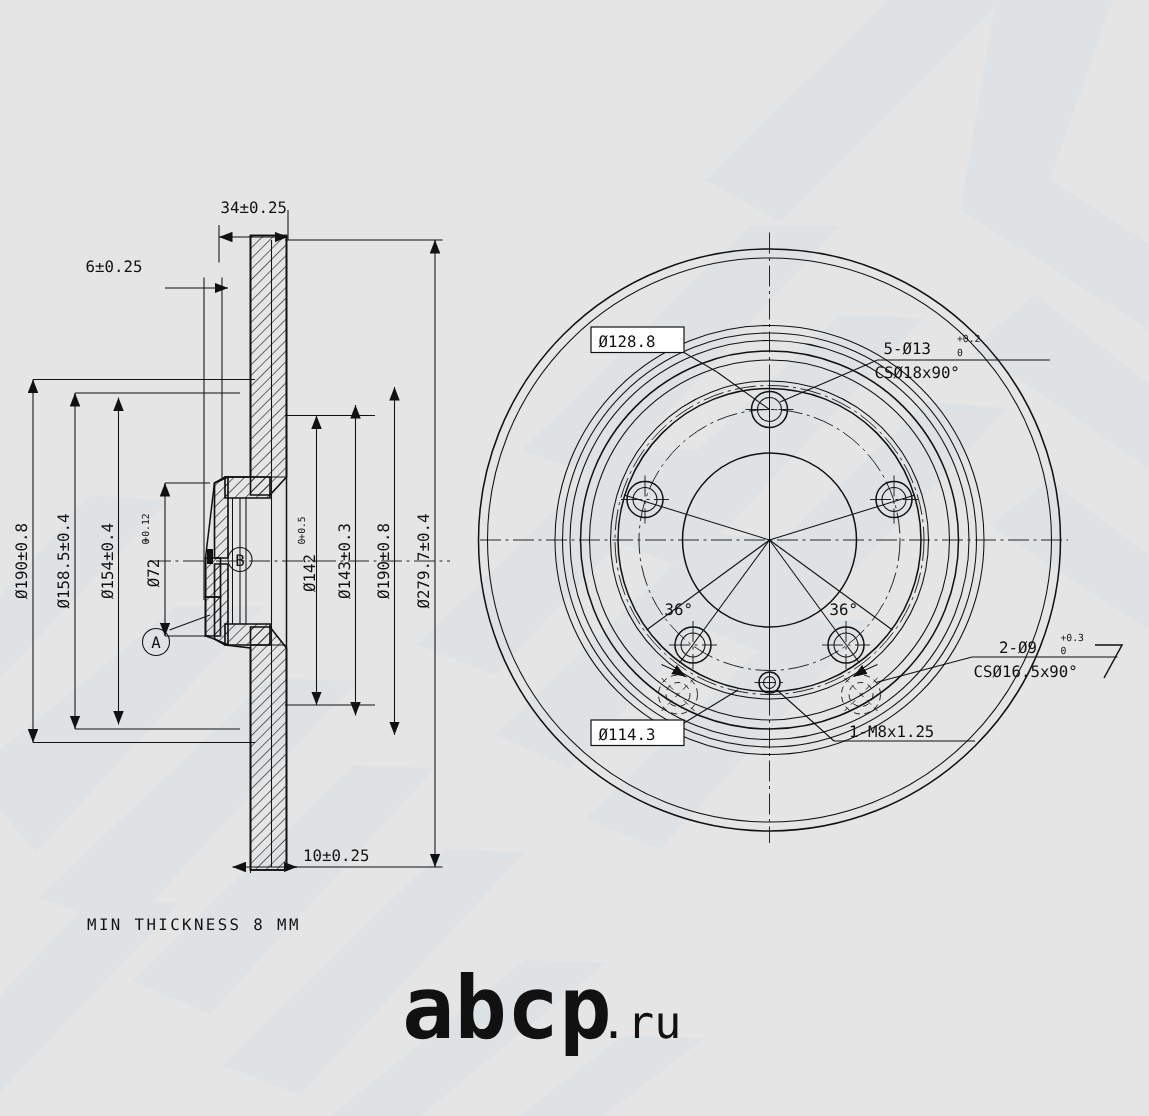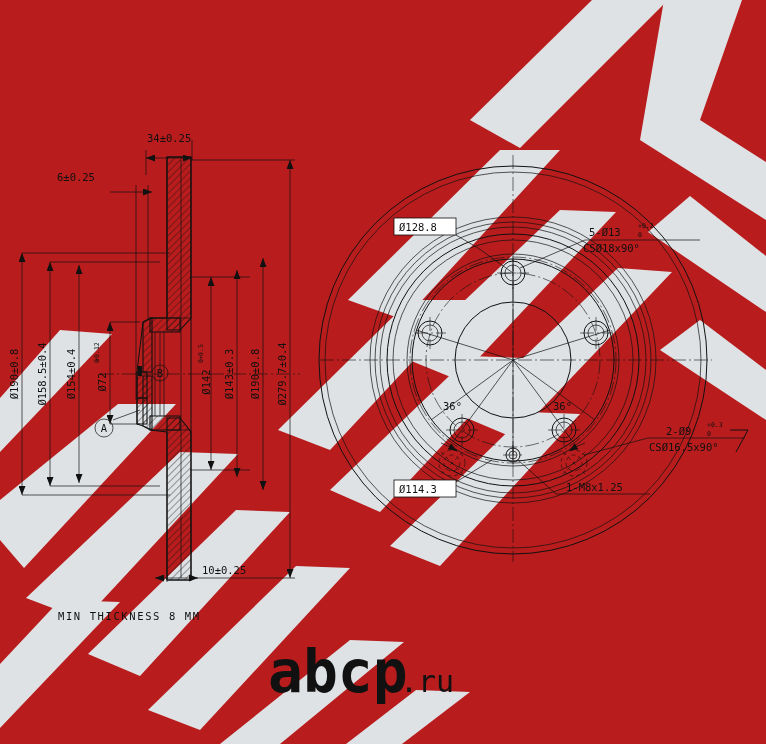--- a/index.html
+++ b/index.html
@@ -7,21 +7,21 @@
     padding: 0;
     background: #ffffff;
   }
   body {
     font-family: "DejaVu Sans Mono", monospace;
   }
   #sheet {
     position: relative;
     width: 766px;
     height: 744px;
-    background: #b91c1c;
+    background: #e5e5e5;
     overflow: hidden;
   }
   #drawing-svg {
     position: absolute;
     left: 0; top: 0;
     width: 766px;
     height: 744px;
   }
   .wm-diag {
     position: absolute;

